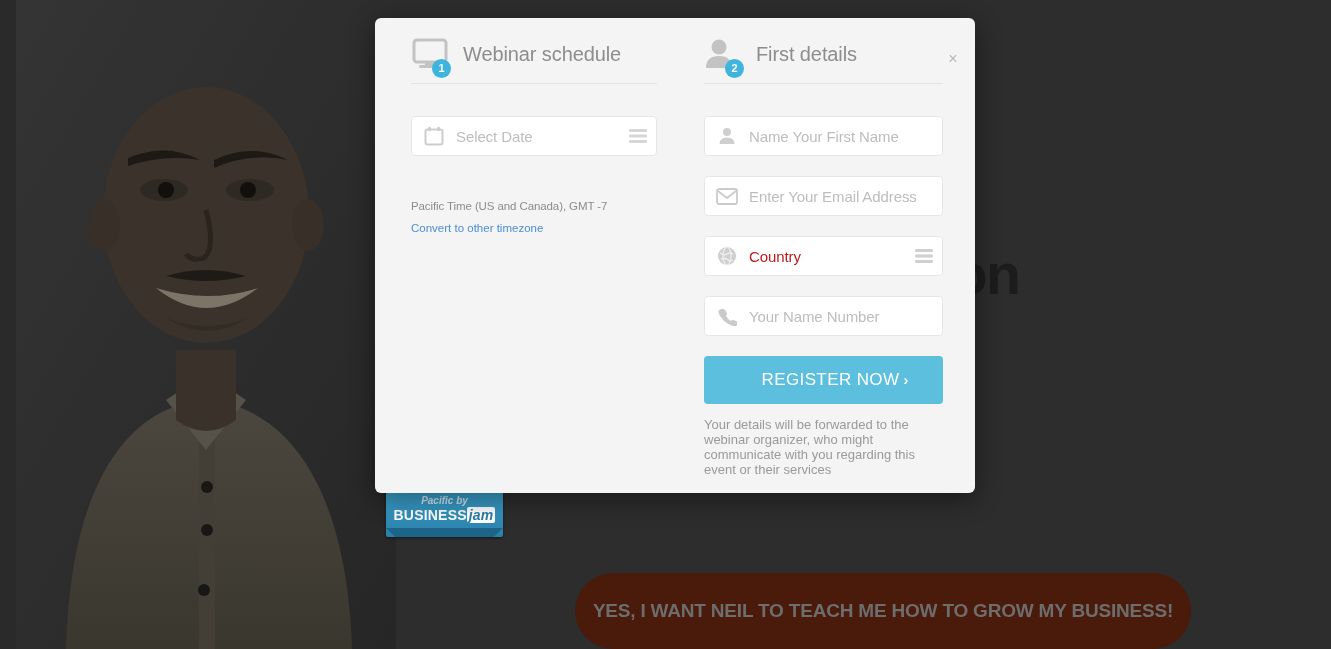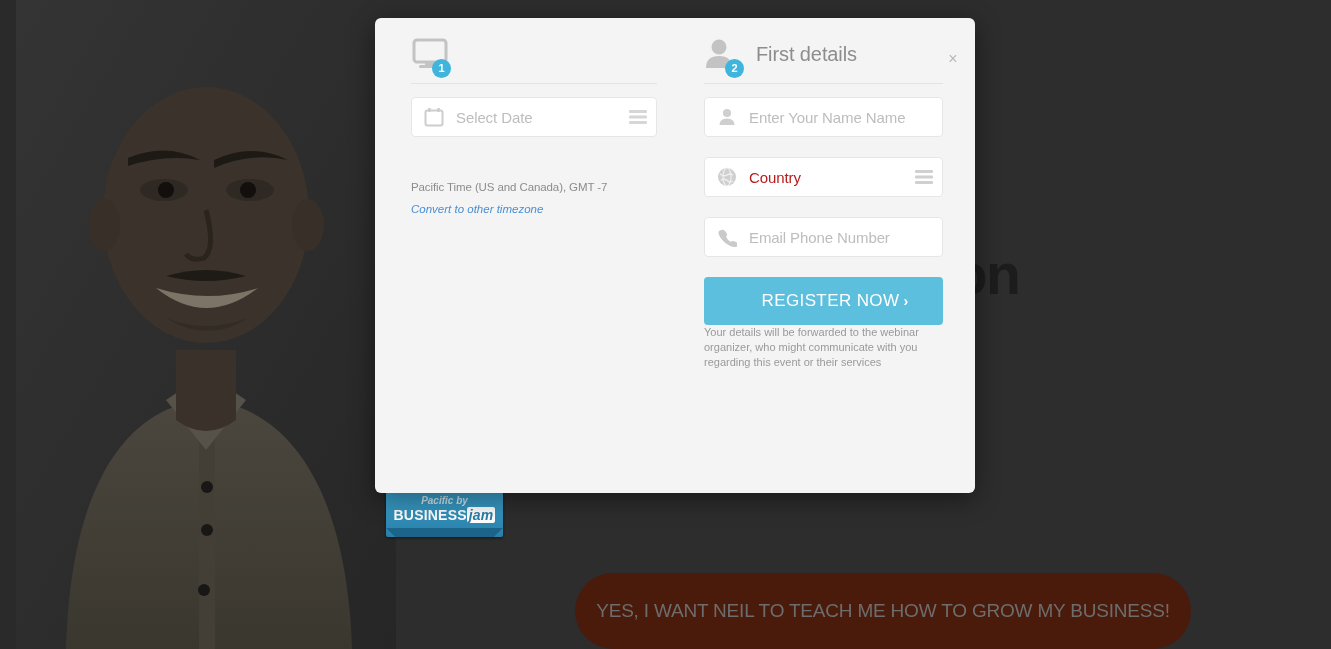--- a/index.html
+++ b/index.html
@@ -81,21 +81,21 @@
     background: #4a1a0b;
     border-radius: 40px;
     display: flex;
     align-items: center;
     justify-content: center;
     z-index: 1;
   }
   .bg-cta-label {
     color: #6d6d6d;
     font-size: 19px;
-    font-weight: normal;
+    font-weight: bold;
     letter-spacing: -0.2px;
     white-space: nowrap;
   }
 
   
   .wj-badge {
     position: absolute;
     left: 386px;
     top: 492px;
     width: 117px;
@@ -216,21 +216,21 @@
   .field {
     position: relative;
     height: 40px;
     background: #ffffff;
     border: 1px solid #e6e6e6;
     border-radius: 4px;
     display: flex;
     align-items: center;
     margin-bottom: 20px;
   }
-  .field.first { margin-top: 13px; }
+  .field.first { margin-top: 32px; }
   .field-ico {
     width: 44px;
     flex: 0 0 44px;
     display: flex;
     align-items: center;
     justify-content: center;
     color: #cbcbcb;
   }
   .field-text {
     flex: 1 1 auto;
@@ -253,21 +253,20 @@
     color: #8c8c8c;
     letter-spacing: -0.1px;
   }
   .tz-link {
     display: inline-block;
     margin-top: 10px;
     font-size: 11.5px;
     color: #4a8fd4;
     text-decoration: none;
     cursor: pointer;
-    font-style: italic;
   }
 
   .register-btn {
     margin-top: 2px;
     height: 48px;
     width: 100%;
     background: #5bbfdd;
     border: none;
     border-radius: 4px;
     color: #ffffff;
@@ -277,21 +276,22 @@
     align-items: center;
     justify-content: center;
     gap: 4px;
     cursor: pointer;
     font-family: "Liberation Sans", sans-serif;
     padding-left: 23px;
   }
   .register-btn .chev { font-size: 14px; font-weight: bold; }
 
   .disclaimer {
-    font-size: 11px;
+    margin-top: 13px;
+    font-size: 13px;
     line-height: 15px;
     color: #9a9a9a;
   }
 
   svg { display: block; }
 </style>
 </head>
 <body>
 
 <div id="page-root">
@@ -383,20 +383,21 @@
 
         <div class="col-head">
           <div class="col-head-icon">
             <svg width="42" height="34" viewBox="0 0 42 34">
               <rect x="3" y="2" width="32" height="22" rx="3" fill="none" stroke="#c3c3c3" stroke-width="3"></rect>
               <rect x="14" y="24" width="10" height="4" fill="#c3c3c3"></rect>
               <rect x="8" y="27" width="22" height="3" rx="1.5" fill="#c3c3c3"></rect>
             </svg>
             <span class="step-badge">1</span>
           </div>
+          <div class="col-head-title">Webinar schedule</div>
         </div>
 
         <div class="field first">
           <div class="field-ico">
             <svg width="20" height="20" viewBox="0 0 20 20">
               <rect x="1.5" y="3.5" width="17" height="15" rx="2" fill="none" stroke="#cdcdcd" stroke-width="2"></rect>
               <rect x="4" y="1" width="3" height="4" rx="1" fill="#cdcdcd"></rect>
               <rect x="13" y="1" width="3" height="4" rx="1" fill="#cdcdcd"></rect>
             </svg>
           </div>
@@ -427,23 +428,32 @@
           <div class="col-head-title">First details</div>
         </div>
 
         <div class="field first">
           <div class="field-ico">
             <svg width="18" height="18" viewBox="0 0 18 18">
               <circle cx="9" cy="5" r="4" fill="#cfcfcf"></circle>
               <path d="M1.5 17 q0 -6.5 7.5 -6.5 q7.5 0 7.5 6.5 Z" fill="#cfcfcf"></path>
             </svg>
           </div>
-          <div class="field-text">Enter Your Name Name</div>
-        </div>
-
+          <div class="field-text">Name Your First Name</div>
+        </div>
+
+        <div class="field">
+          <div class="field-ico">
+            <svg width="22" height="17" viewBox="0 0 22 17">
+              <rect x="1" y="1" width="20" height="15" rx="2" fill="none" stroke="#cbcbcb" stroke-width="1.8"></rect>
+              <path d="M2 3 L11 10 L20 3" fill="none" stroke="#cbcbcb" stroke-width="1.8"></path>
+            </svg>
+          </div>
+          <div class="field-text">Enter Your Email Address</div>
+        </div>
 
         <div class="field">
           <div class="field-ico">
             <svg width="20" height="20" viewBox="0 0 20 20">
               <circle cx="10" cy="10" r="9" fill="#cfcfcf"></circle>
               <path d="M3 7 q4 3 7 1 q3 -2 6 0 M4 13 q4 -2 7 1 q2 2 5 0" fill="none" stroke="#efefef" stroke-width="1.4"></path>
               <ellipse cx="10" cy="10" rx="4" ry="9" fill="none" stroke="#efefef" stroke-width="1.2"></ellipse>
             </svg>
           </div>
           <div class="field-text value">Country</div>
@@ -455,21 +465,21 @@
             </svg>
           </div>
         </div>
 
         <div class="field">
           <div class="field-ico">
             <svg width="19" height="19" viewBox="0 0 19 19">
               <path d="M3 2 q3 -1 4.5 1.5 L9 6 q0.5 1.5 -1 2.5 q1.5 4 5 5.5 q1 -1.5 2.5 -1 L18 14 q2.5 1.5 1.5 4 q-1 1.5 -4 1 C9 18 1 10 0.5 5 q-0.5 -2 2.5 -3 Z" fill="#cacaca"></path>
             </svg>
           </div>
-          <div class="field-text">Email Phone Number</div>
+          <div class="field-text">Your Name Number</div>
         </div>
 
         <button class="register-btn">
           <span>REGISTER NOW</span>
           <span class="chev">›</span>
         </button>
 
         <div class="disclaimer">Your details will be forwarded to the webinar organizer, who might communicate with you regarding this event or their services</div>
       </div>
 

